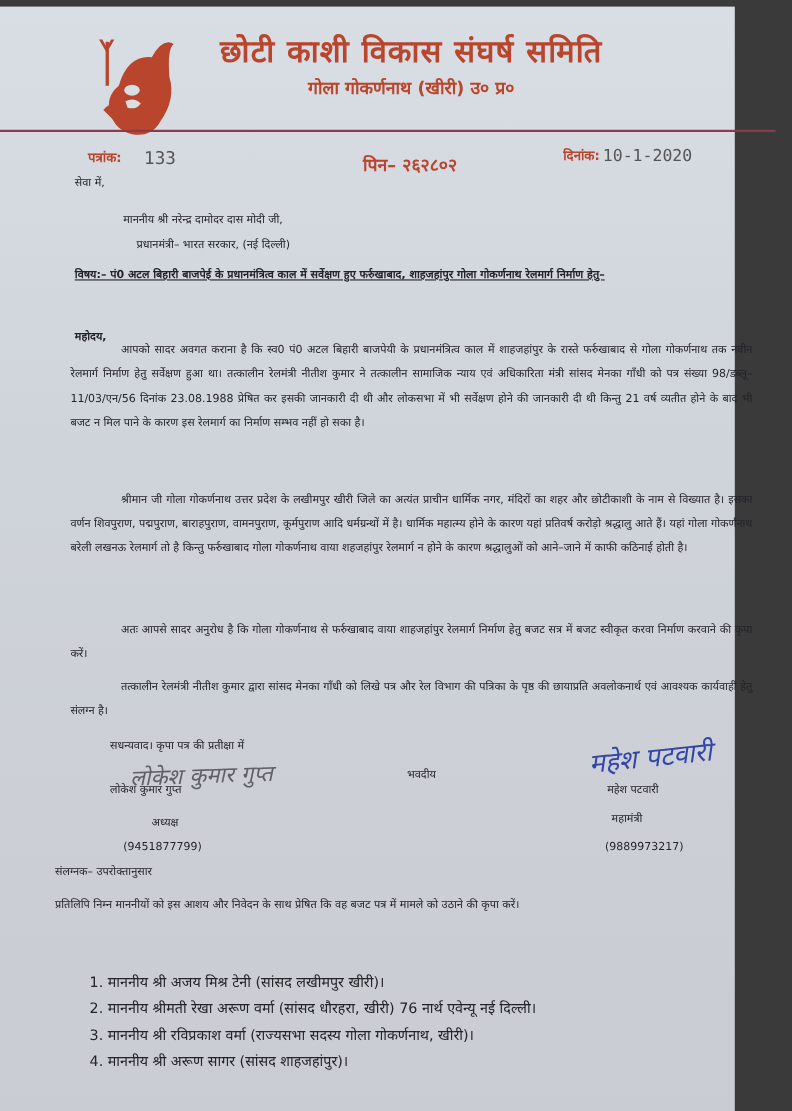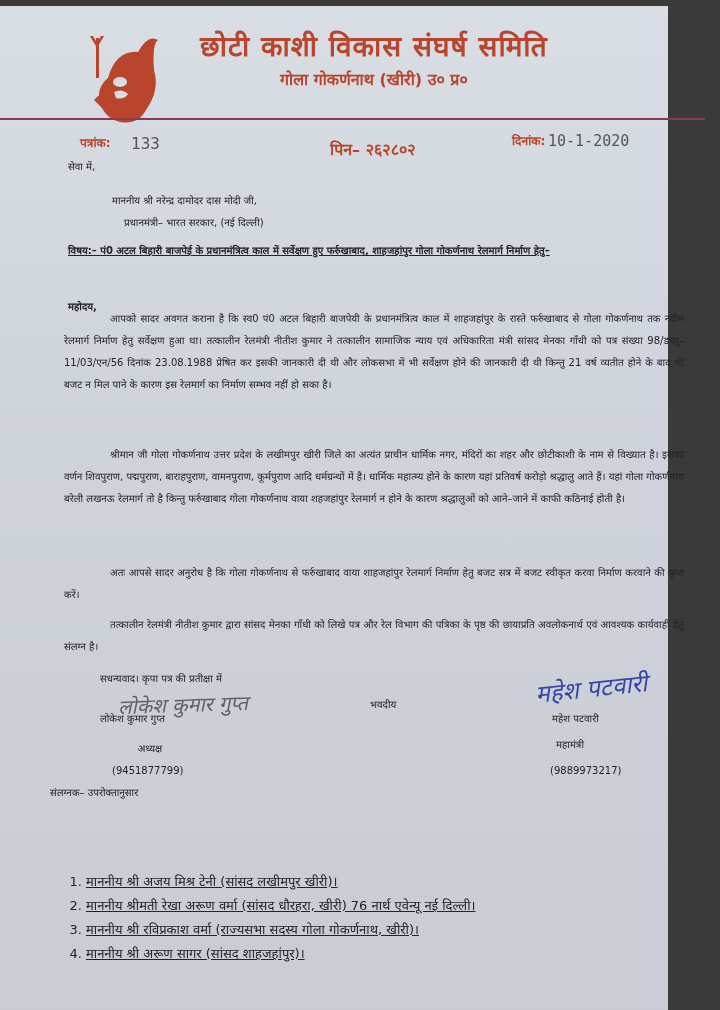--- a/index.html
+++ b/index.html
@@ -31,21 +31,21 @@
   .ref-val { position: absolute; left: 104px; top: 128px; font-size: 16px; color: #555; font-family: "DejaVu Sans Mono", monospace; margin-left: 27px; }
   .date-label { position: absolute; left: 512px; top: 126px; font-size: 12px; font-weight: bold; color: #b8452c; }
   .date-val { position: absolute; left: 548px; top: 126px; font-size: 15px; color: #555; font-family: "DejaVu Sans Mono", monospace; }
   .txt { position: absolute; font-size: 10px; line-height: 22px; color: #232328; }
   .para { text-align: justify; text-align-last: left; }
   .subject { font-weight: bold; text-decoration: underline; }
   .sig-hand { position: absolute; font-family: "DejaVu Serif", serif; font-style: italic; }
   .sig-hand.left { left: 118px; top: 685px; font-size: 20px; color: #606068; transform: rotate(-2deg); }
   .sig-hand.right { left: 535px; top: 665px; font-size: 24px; color: #3346a8; transform: rotate(-6deg); }
   .center { text-align: center; }
-  ol.cc { position: absolute; left: 44px; top: 864px; margin: 0; padding-left: 42px; font-size: 13px; line-height: 24px; color: #232328; text-decoration: underline; }
+  ol.cc { position: absolute; left: 44px; top: 864px; margin: 12px; padding-left: 42px; font-size: 13px; line-height: 24px; color: #232328; }
 </style>
 </head>
 <body>
 
 <div class="page">
 
   <svg class="logo" viewBox="0 0 80 98">
     <g fill="#b8452c">
       <rect x="10" y="8" width="3" height="40"></rect>
       <path d="M4 6 L11 18 L18 6 L15 6 L11 13 L7 6 Z"></path>
@@ -88,20 +88,21 @@
   <div class="txt" style="left:100px; top:702px;">लोकेश कुमार गुप्त</div>
   <div class="txt center" style="left:100px; top:732px; width:100px;">अध्यक्ष</div>
   <div class="txt" style="left:112px; top:754px;">(9451877799)</div>
 
   <div class="sig-hand right">महेश पटवारी</div>
   <div class="txt" style="left:552px; top:702px;">महेश पटवारी</div>
   <div class="txt" style="left:556px; top:728px;">महामंत्री</div>
   <div class="txt" style="left:550px; top:754px;">(9889973217)</div>
 
   <div class="txt" style="left:50px; top:776px;">संलग्नक– उपरोक्तानुसार</div>
+  <div class="txt para" style="left:50px; top:806px; width:634px;">प्रतिलिपि निम्न माननीयों को इस आशय और निवेदन के साथ प्रेषित कि वह बजट पत्र में मामले को उठाने की कृपा करें।</div>
 
   <ol class="cc">
     <li>माननीय श्री अजय मिश्र टेनी (सांसद लखीमपुर खीरी)।</li>
     <li>माननीय श्रीमती रेखा अरूण वर्मा (सांसद धौरहरा, खीरी) 76 नार्थ एवेन्यू नई दिल्ली।</li>
     <li>माननीय श्री रविप्रकाश वर्मा (राज्यसभा सदस्य गोला गोकर्णनाथ, खीरी)।</li>
     <li>माननीय श्री अरूण सागर (सांसद शाहजहांपुर)।</li>
   </ol>
 </div>
 
 </body></html>

